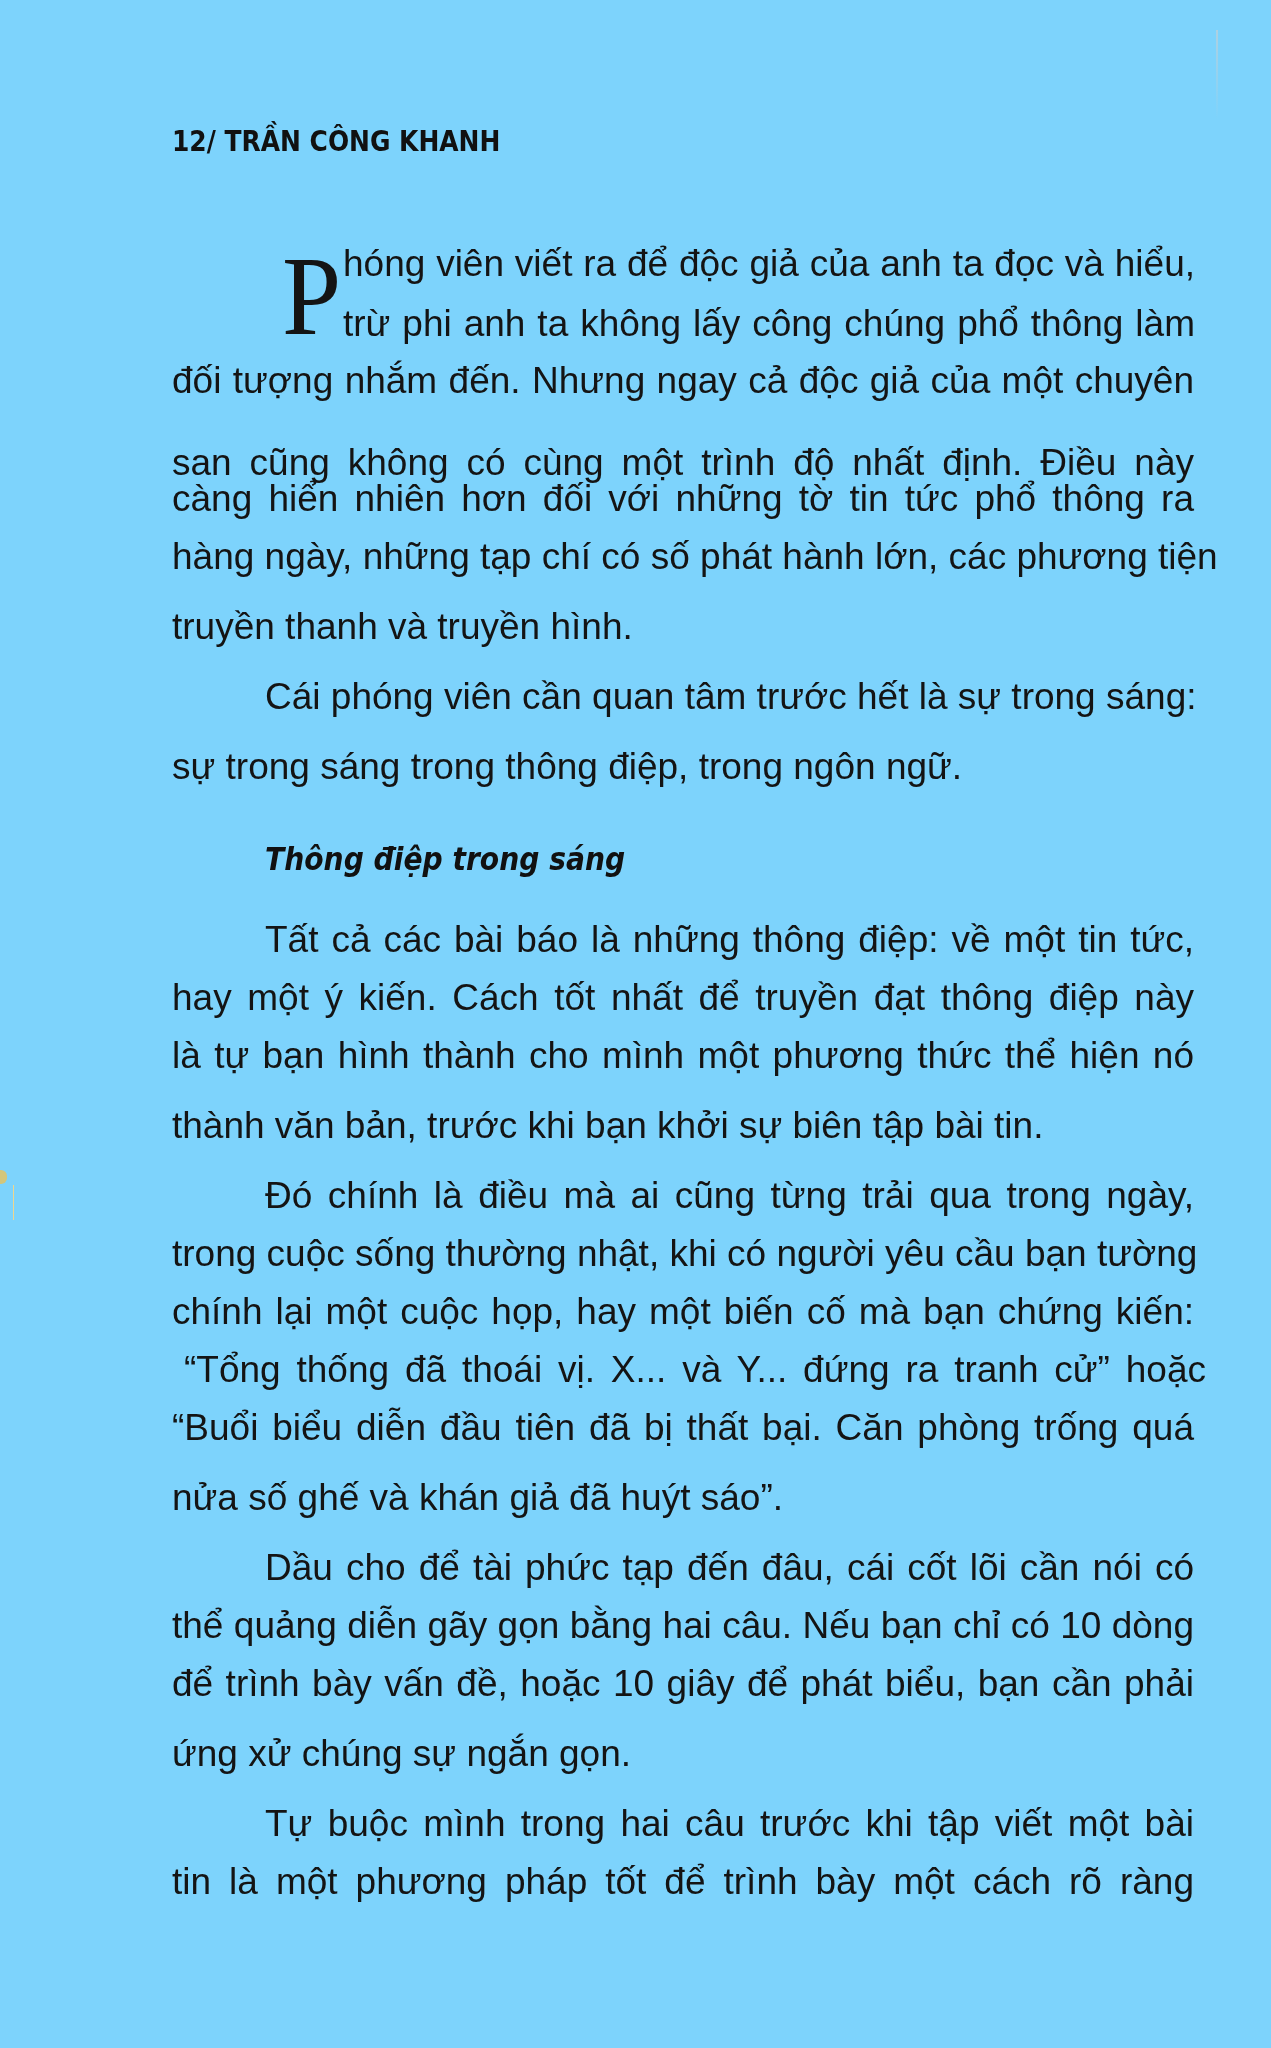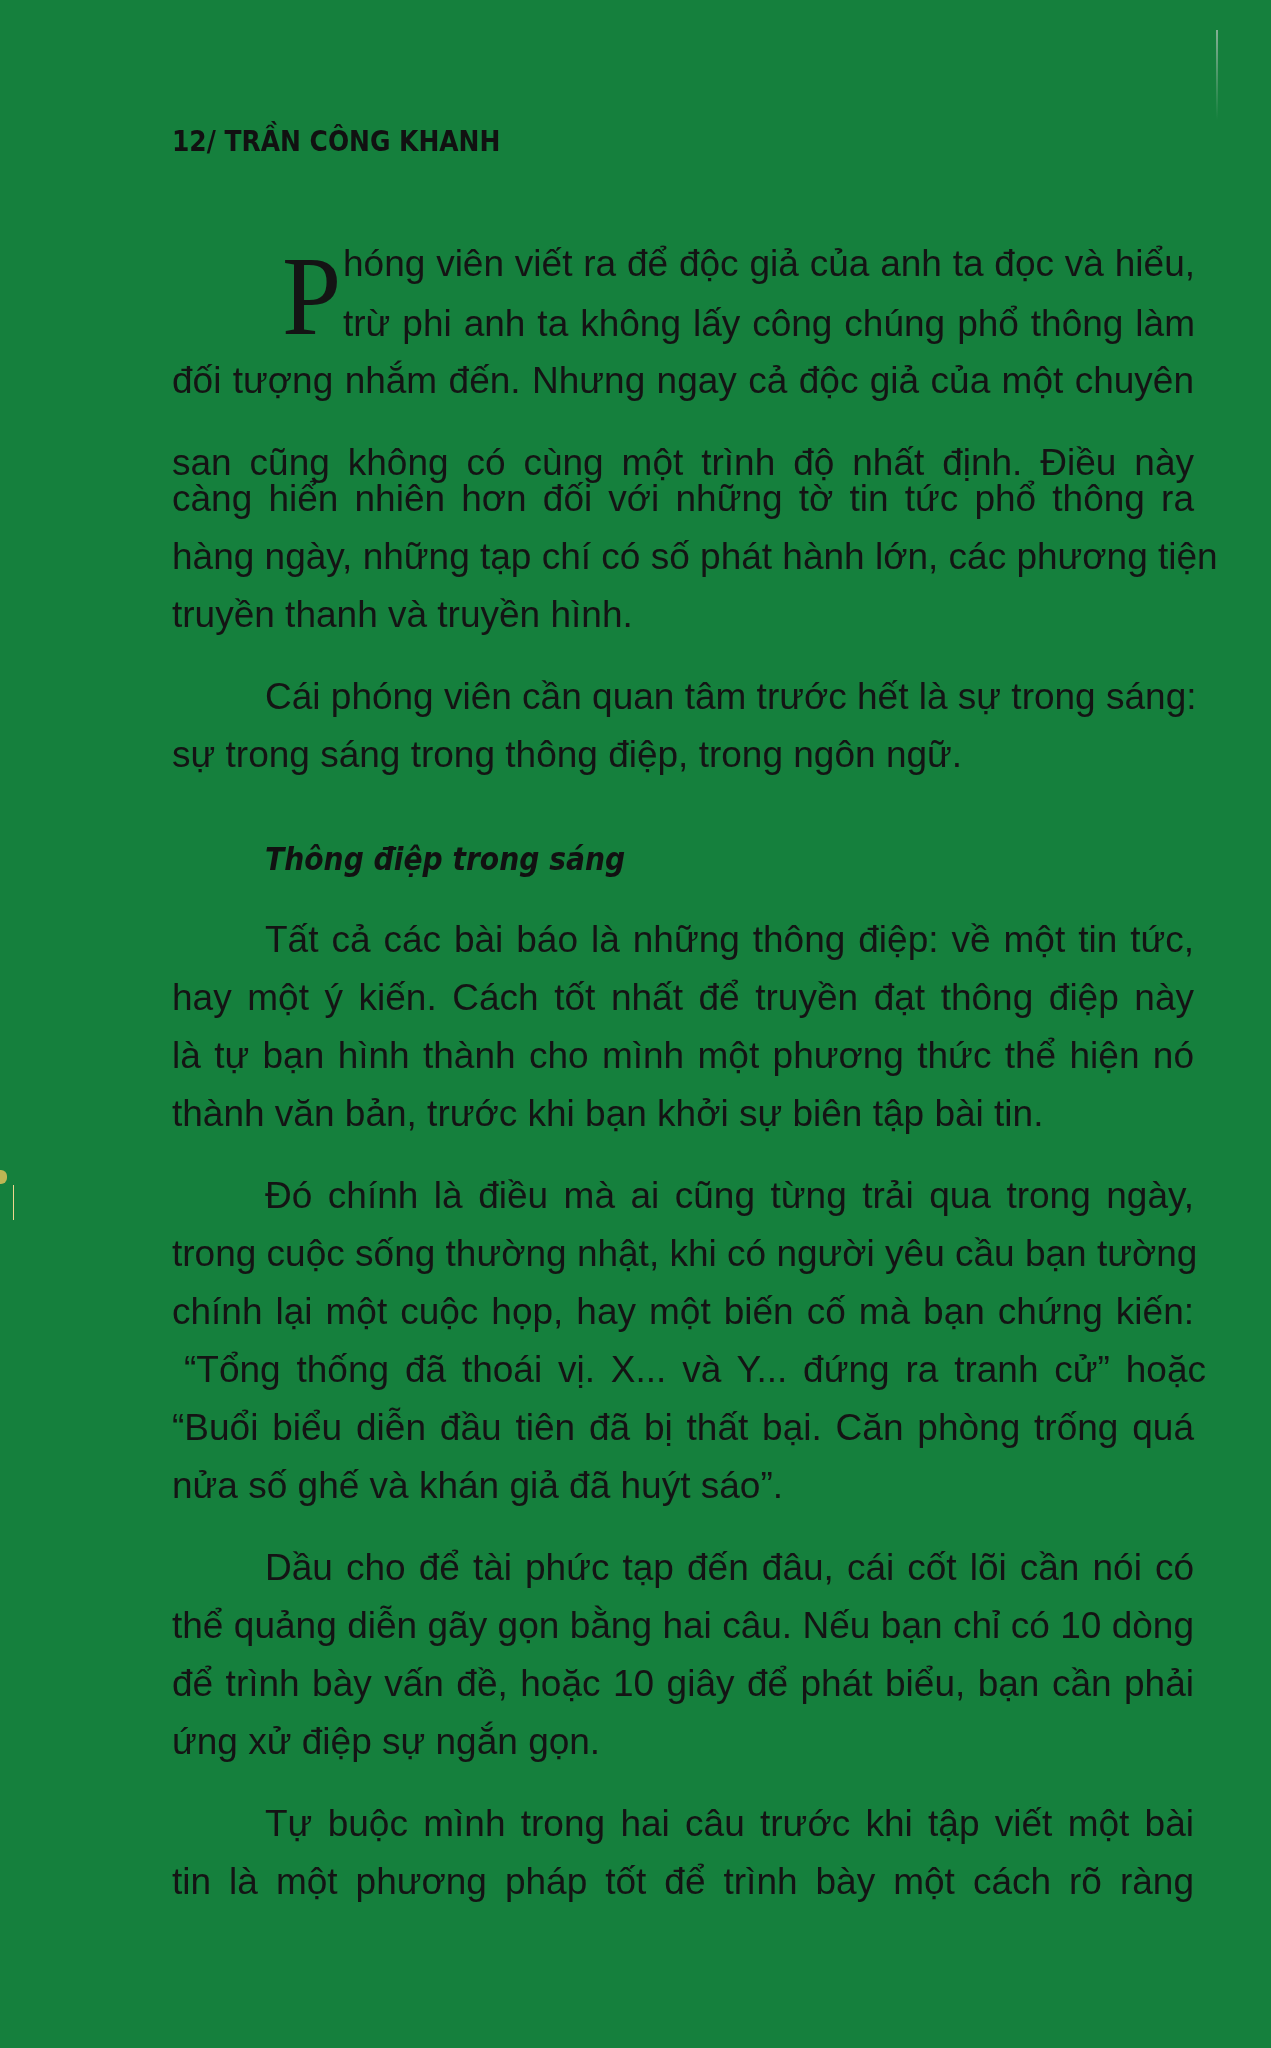--- a/index.html
+++ b/index.html
@@ -11,21 +11,21 @@
       width: 1271px;
       height: 2048px;
       position: relative;
       overflow: hidden;
       background: #fefefe;
     }
     .page {
       position: absolute;
       left: 0; top: 0;
       width: 1271px; height: 2048px;
-      background: #15803d;
+      background: #7dd3fc;
     }
     .running-head {
       position: absolute;
       left: 172px;
       top: 124px;
       font-family: "DejaVu Sans", "Liberation Sans", sans-serif;
       font-weight: bold;
       font-size: 29px;
       letter-spacing: 0px;
       color: #111;
@@ -41,21 +41,21 @@
       white-space: nowrap;
       text-align: justify;
       text-align-last: justify;
       transform-origin: left top;
       line-height: 44px;
       height: 44px;
     }
     .full { left: 172px; width: 1022px; }
     .indent { left: 265px; width: 929px; }
     .dropcap-first { left: 343px; width: 852px; }
-    .last { text-align-last: left; }
+    .last { text-align-last: left; margin-top: 12px; }
     .dropcap {
       position: absolute;
       left: 282px;
       top: 248px;
       font-family: "Liberation Serif", "DejaVu Serif", serif;
       font-size: 112px;
       line-height: 96px;
       color: #141414;
       transform: scaleX(0.95);
       transform-origin: left top;
@@ -133,20 +133,20 @@
   <div class="line indent" style="top:1174px;">Đó chính là điều mà ai cũng từng trải qua trong ngày,</div>
   <div class="line full" style="top:1232px;">trong cuộc sống thường nhật, khi có người yêu cầu bạn tường</div>
   <div class="line full" style="top:1290px;">chính lại một cuộc họp, hay một biến cố mà bạn chứng kiến:</div>
   <div class="line full" style="top:1348px;margin-left:12px;">“Tổng thống đã thoái vị. X... và Y... đứng ra tranh cử” hoặc</div>
   <div class="line full" style="top:1406px;">“Buổi biểu diễn đầu tiên đã bị thất bại. Căn phòng trống quá</div>
   <div class="line full last" style="top:1464px;">nửa số ghế và khán giả đã huýt sáo”.</div>
 
   <div class="line indent" style="top:1546px;">Dầu cho để tài phức tạp đến đâu, cái cốt lõi cần nói có</div>
   <div class="line full" style="top:1604px;">thể quảng diễn gãy gọn bằng hai câu. Nếu bạn chỉ có 10 dòng</div>
   <div class="line full" style="top:1662px;">để trình bày vấn đề, hoặc 10 giây để phát biểu, bạn cần phải</div>
-  <div class="line full last" style="top:1720px;">ứng xử điệp sự ngắn gọn.</div>
+  <div class="line full last" style="top:1720px;">ứng xử chúng sự ngắn gọn.</div>
 
   <div class="line indent" style="top:1802px;">Tự buộc mình trong hai câu trước khi tập viết một bài</div>
   <div class="line full" style="top:1860px;">tin là một phương pháp tốt để trình bày một cách rõ ràng</div>
 
   <div class="margin-mark"></div>
   <div class="margin-thread"></div>
 </div>
 
 </body></html>

